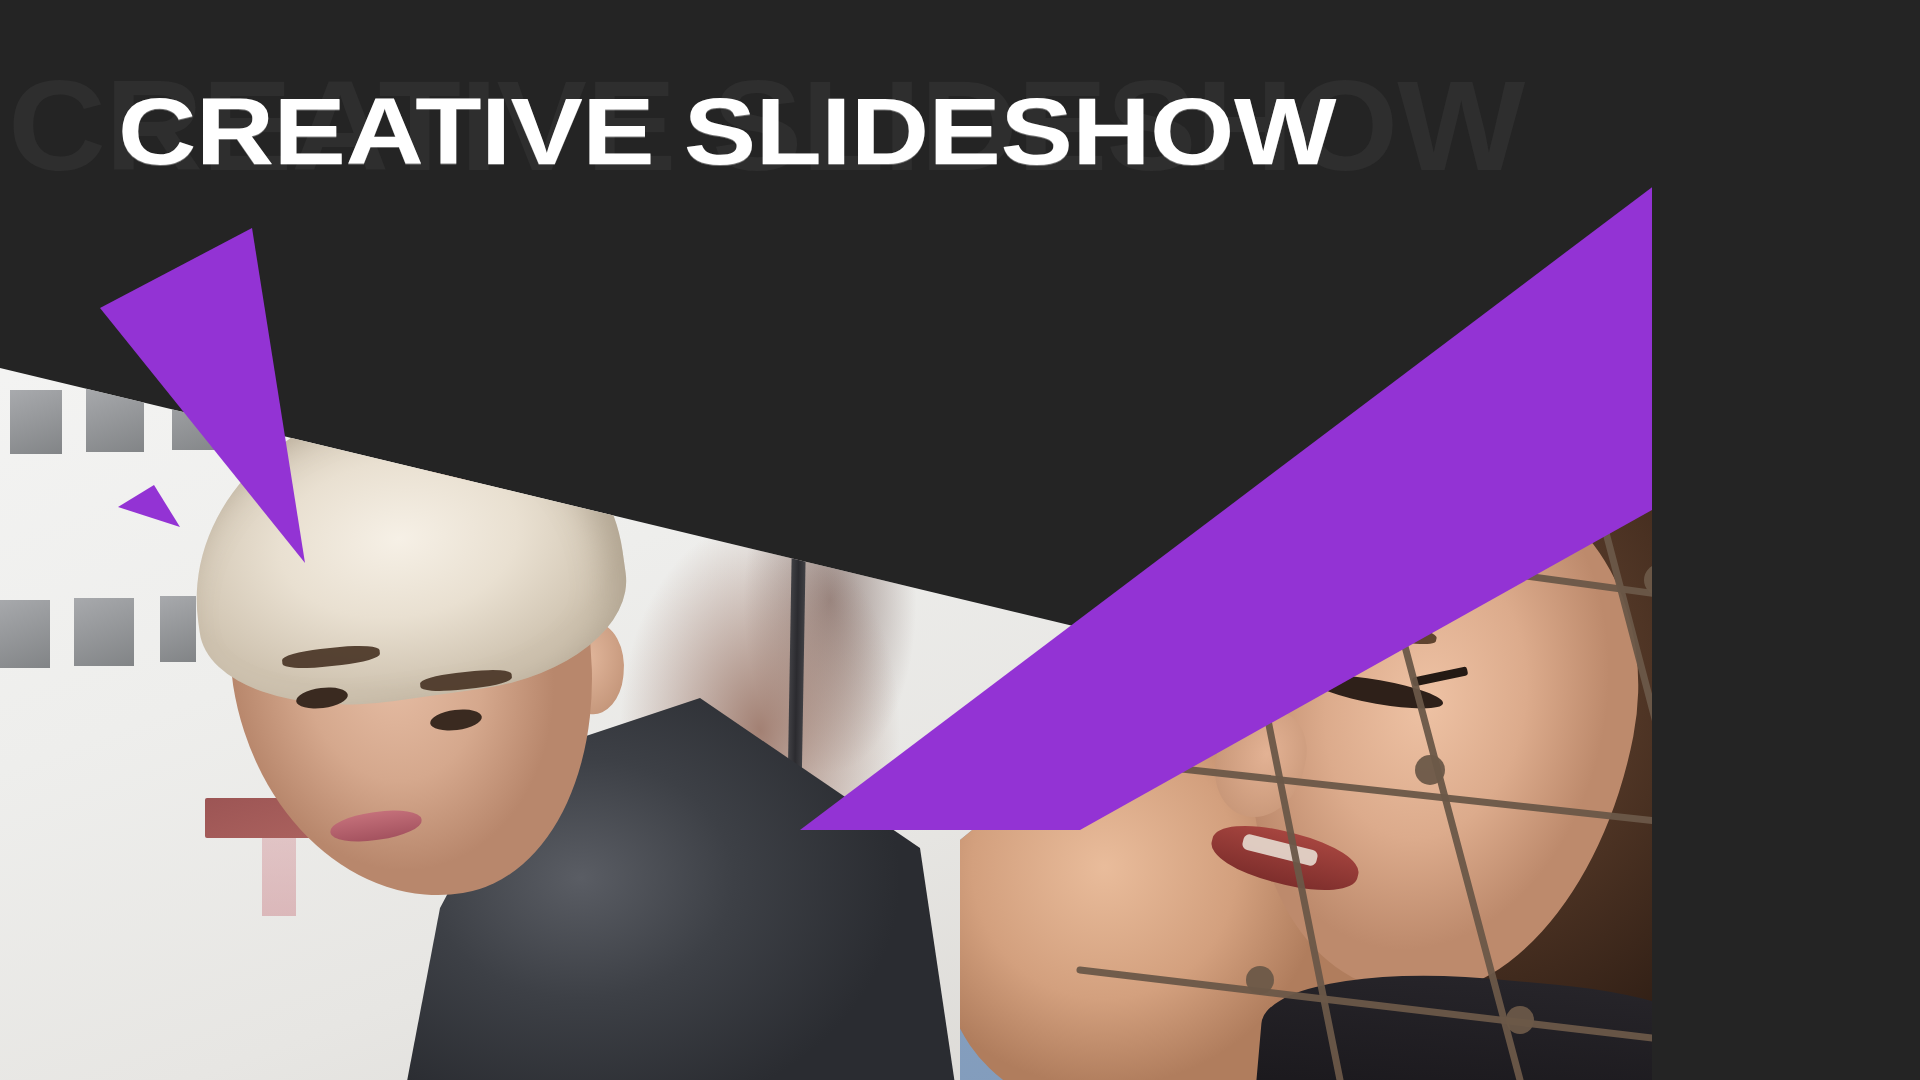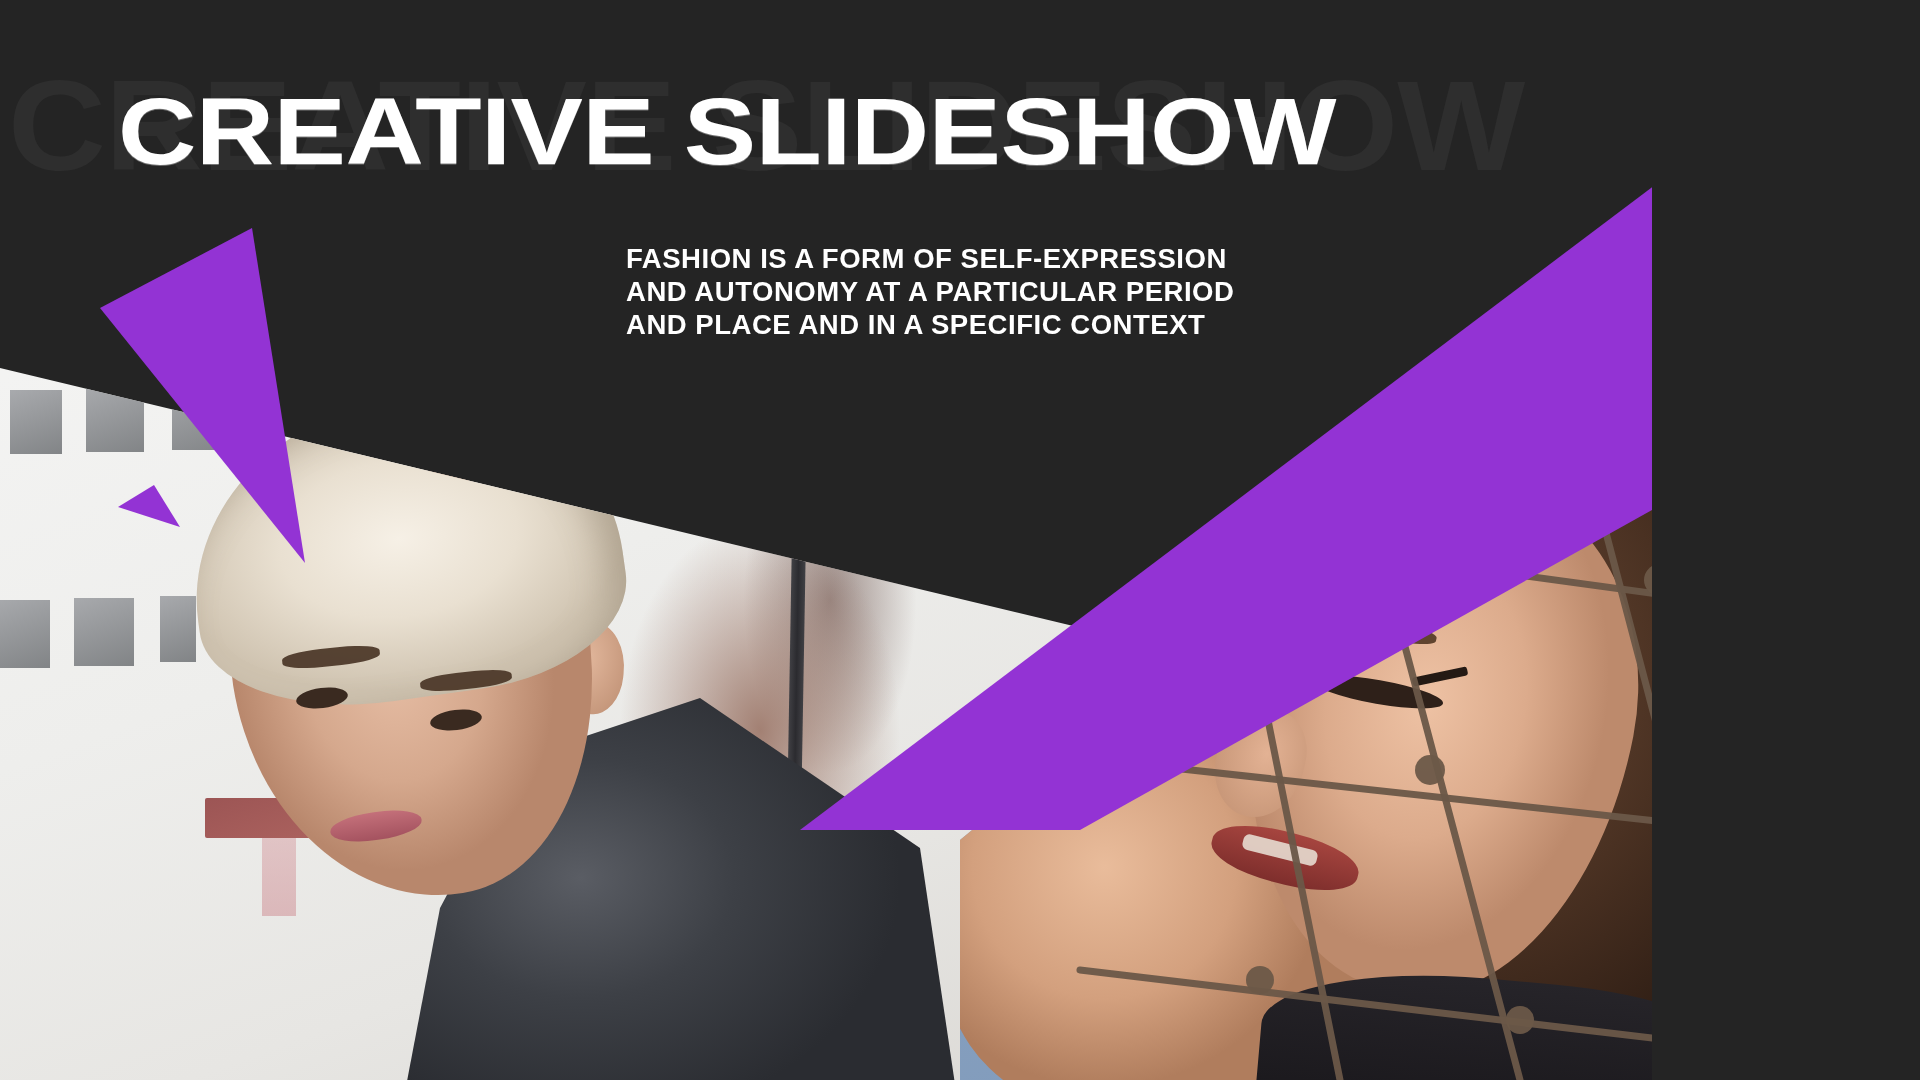--- a/index.html
+++ b/index.html
@@ -304,19 +304,14 @@
       <circle cx="560" cy="640" r="14"></circle>
     </svg>
   </div>
 
   <div class="band"></div>
   <div class="tri-big"></div>
   <div class="tri-small"></div>
 
   <div class="title-main">CREATIVE SLIDESHOW</div>
 
-  <div class="body-text">
-    <span class="ln">FASHION IS A FORM OF SELF-EXPRESSION</span>
-    <span class="ln">AND AUTONOMY AT A PARTICULAR PERIOD</span>
-    <span class="ln">AND PLACE AND IN A SPECIFIC CONTEXT</span>
-  </div>
 
 </div>
 
 </body></html>

